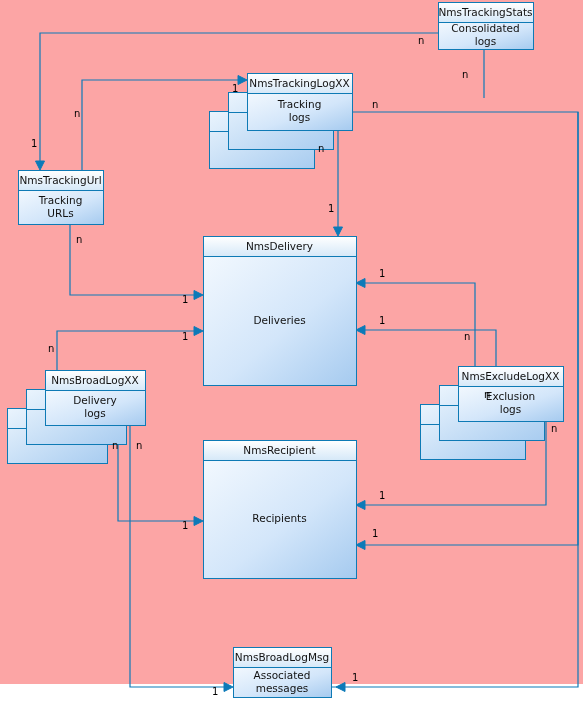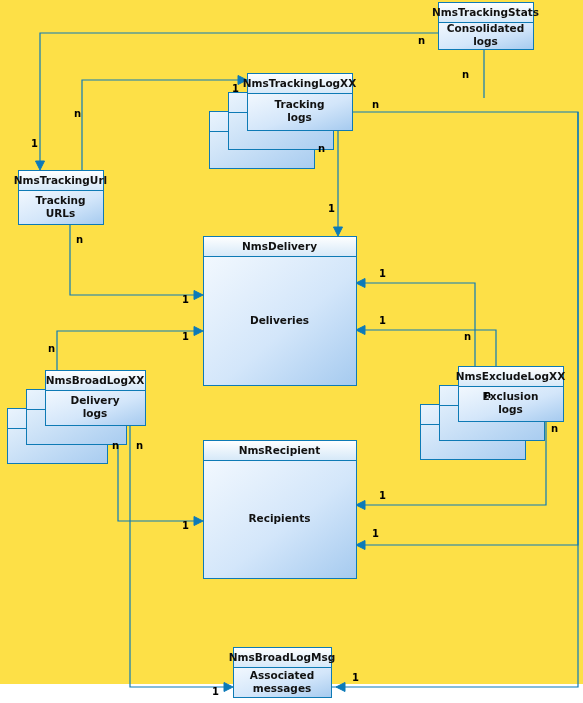--- a/index.html
+++ b/index.html
@@ -1,18 +1,18 @@
 <!DOCTYPE html>
 <html><head>
 <meta charset="utf-8">
 <style>
   html,body{margin:0;padding:0;background:#ffffff;}
   body{width:583px;height:703px;overflow:hidden;
        font-family:"DejaVu Sans",sans-serif;}
-  #diagram{position:relative;width:583px;height:684px;background:#fde047;font-weight:bold;}
+  #diagram{position:relative;width:583px;height:684px;background:#fca5a5;}
   svg.layer{position:absolute;left:0;top:0;width:583px;height:703px;}
   .ent-title{font-size:10.5px;fill:#111;text-anchor:middle;dominant-baseline:middle;}
   .ent-body{font-size:10.5px;fill:#111;text-anchor:middle;dominant-baseline:middle;}
   .card{font-size:10px;fill:#000;font-family:"DejaVu Sans",sans-serif;}
 </style>
 </head>
 <body>
 
 <div id="diagram">
 

